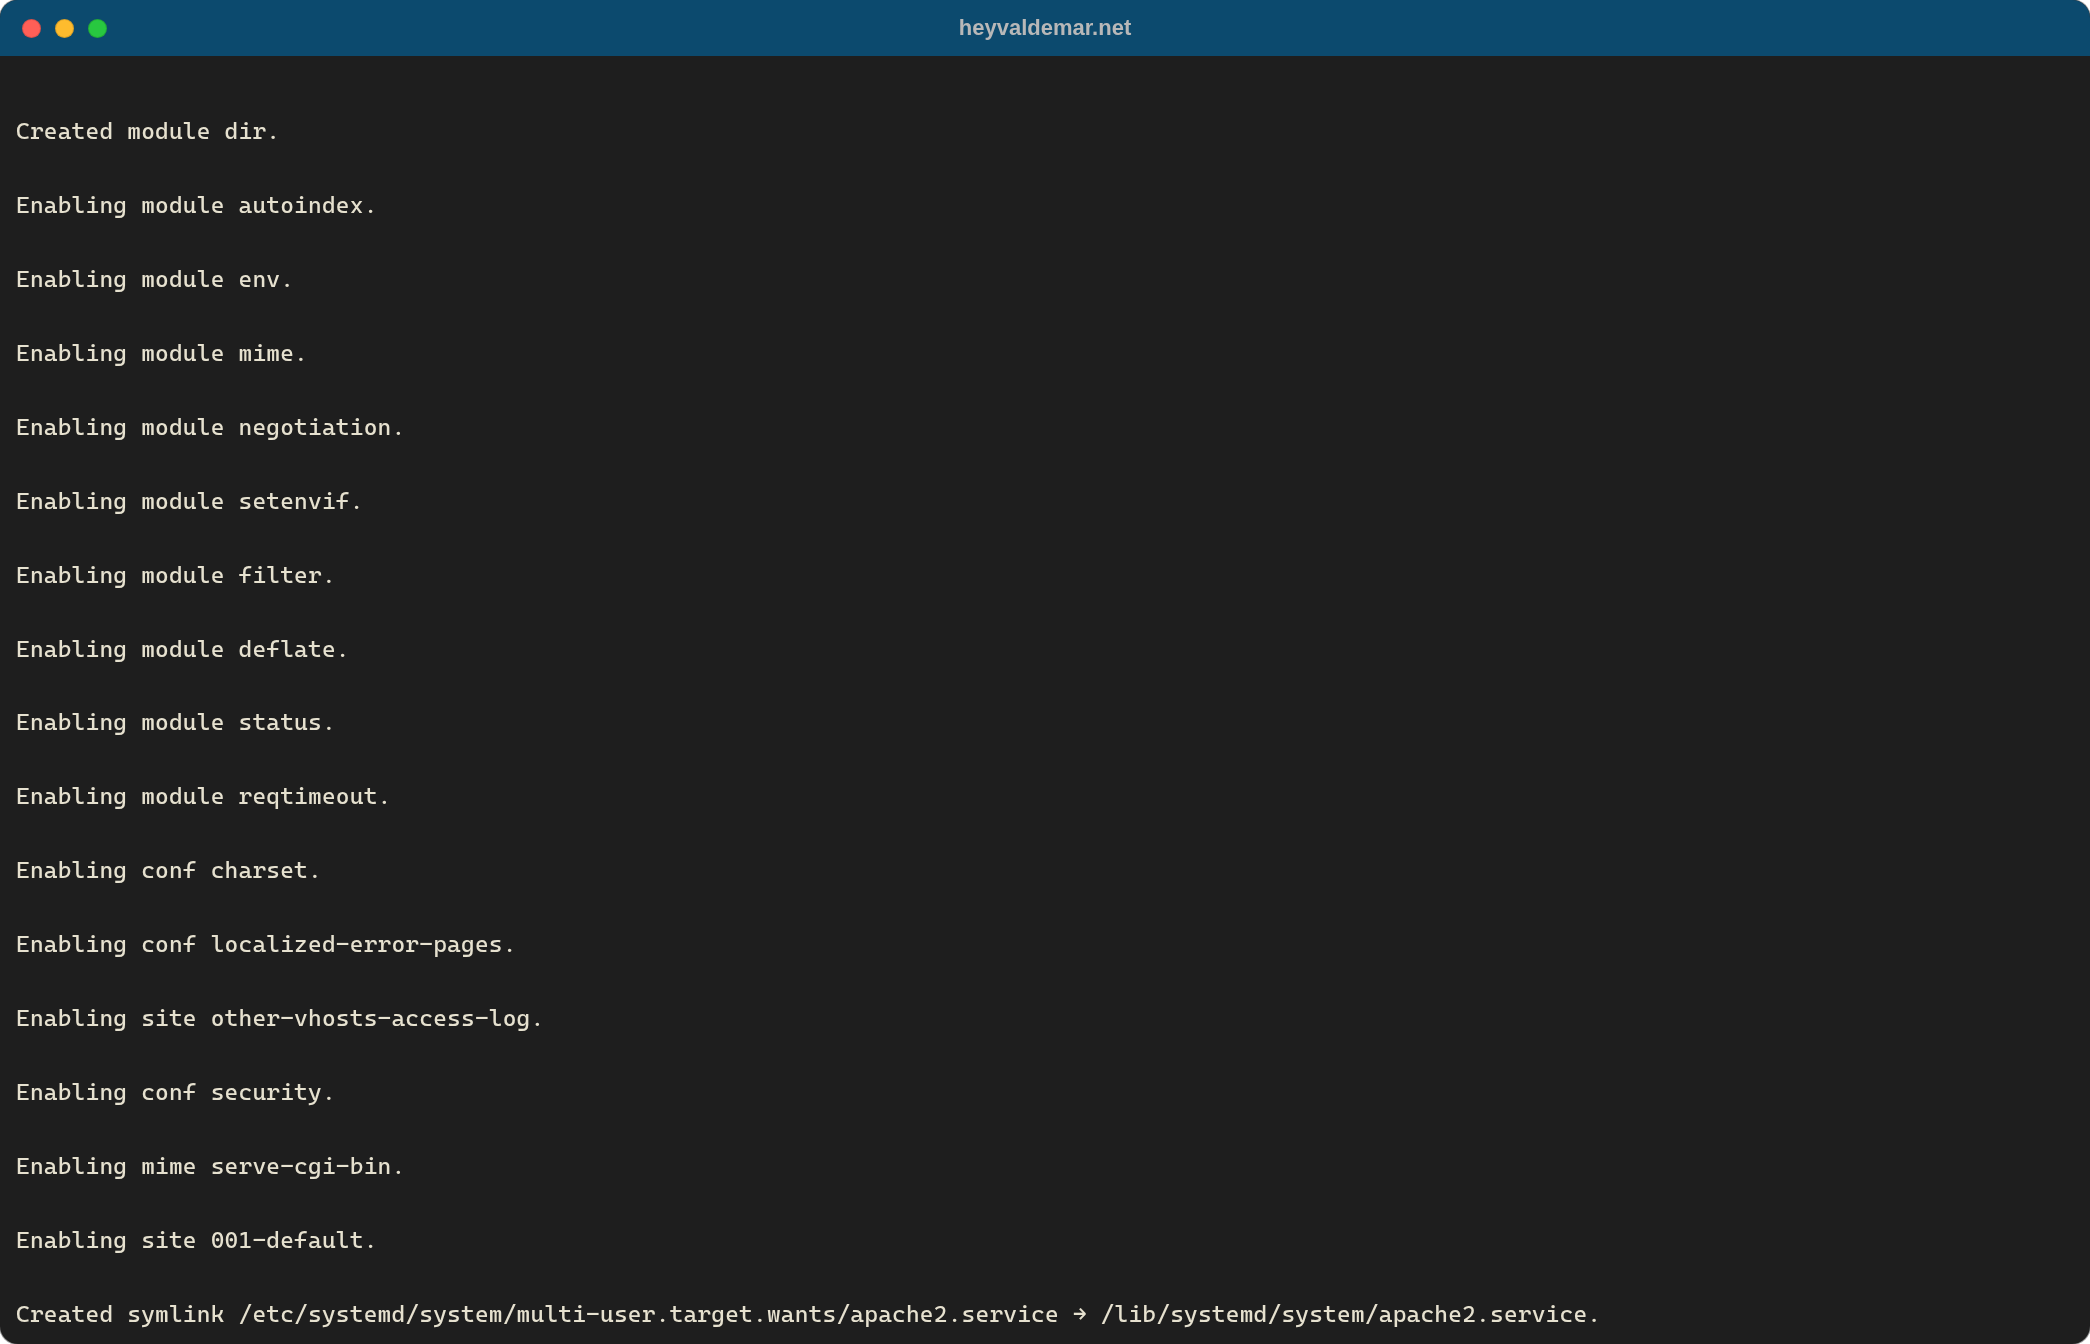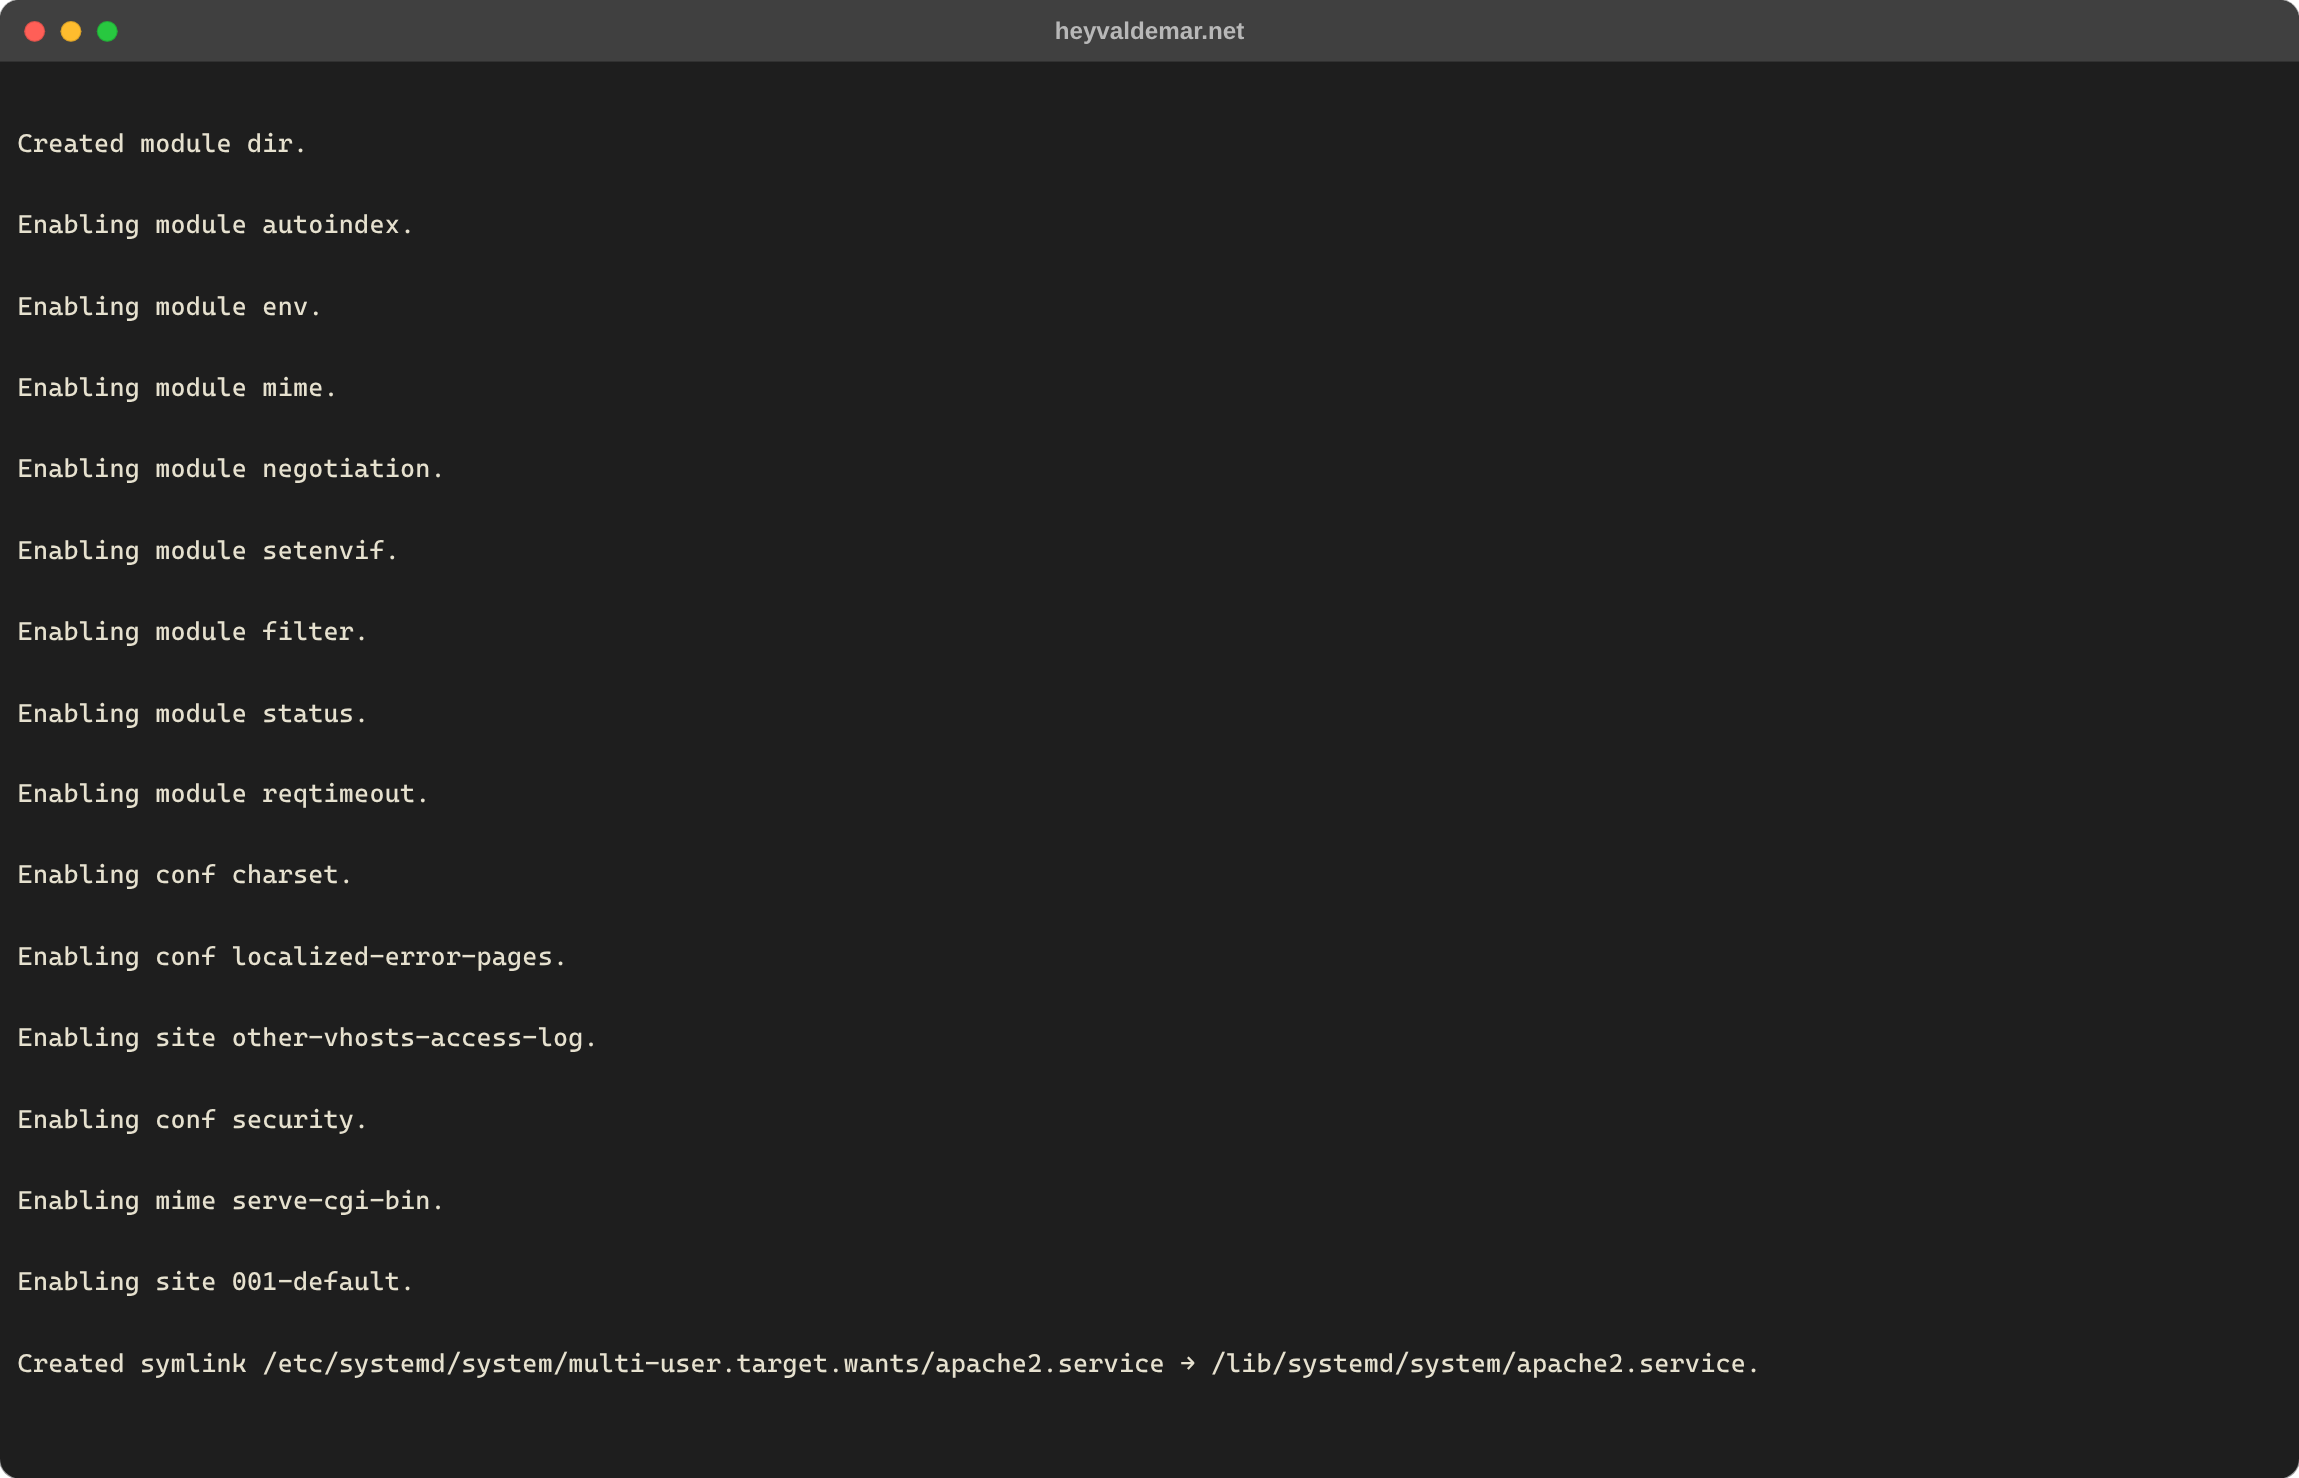--- a/index.html
+++ b/index.html
@@ -17,21 +17,21 @@
     overflow: hidden;
     position: relative;
     box-shadow: 0 0 0 1px rgba(0,0,0,.4);
   }
   .titlebar {
     height: 56px;
     display: flex;
     align-items: center;
     padding: 0 22px;
     position: relative;
-    background: #404040;
+    background: #0c4a6e;
   }
   .traffic-lights {
     display: flex;
     gap: 14px;
     align-items: center;
   }
   .tl {
     width: 19px;
     height: 19px;
     border-radius: 50%;
@@ -75,20 +75,21 @@
   </div>
 
   <div class="terminal">
 <span class="line">Created module dir.</span>
 <span class="line">Enabling module autoindex.</span>
 <span class="line">Enabling module env.</span>
 <span class="line">Enabling module mime.</span>
 <span class="line">Enabling module negotiation.</span>
 <span class="line">Enabling module setenvif.</span>
 <span class="line">Enabling module filter.</span>
+<span class="line">Enabling module deflate.</span>
 <span class="line">Enabling module status.</span>
 <span class="line">Enabling module reqtimeout.</span>
 <span class="line">Enabling conf charset.</span>
 <span class="line">Enabling conf localized-error-pages.</span>
 <span class="line">Enabling site other-vhosts-access-log.</span>
 <span class="line">Enabling conf security.</span>
 <span class="line">Enabling mime serve-cgi-bin.</span>
 <span class="line">Enabling site 001-default.</span>
 <span class="line">Created symlink /etc/systemd/system/multi-user.target.wants/apache2.service → /lib/systemd/system/apache2.service.</span>
 

